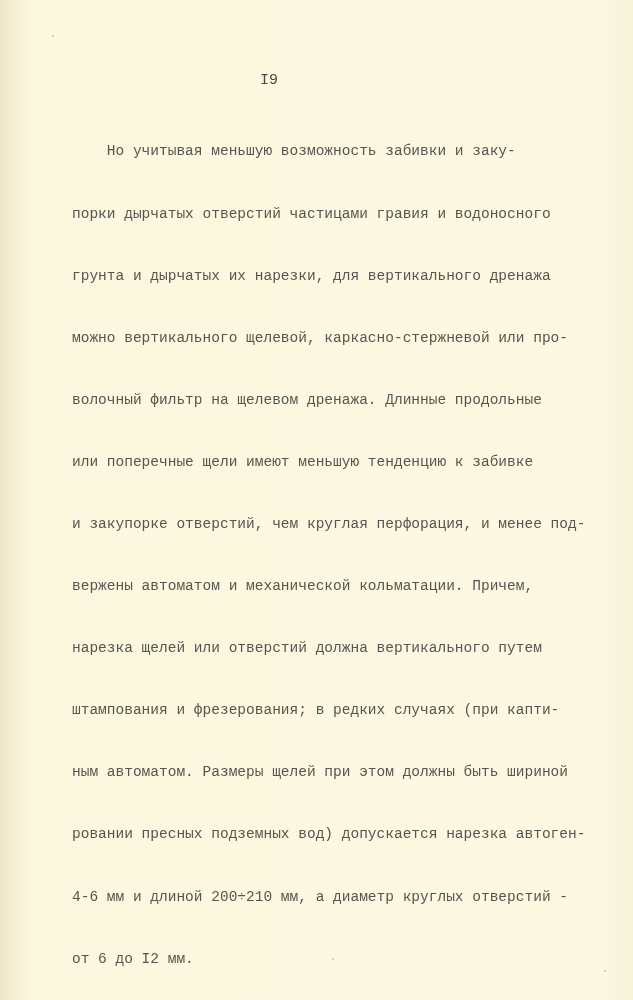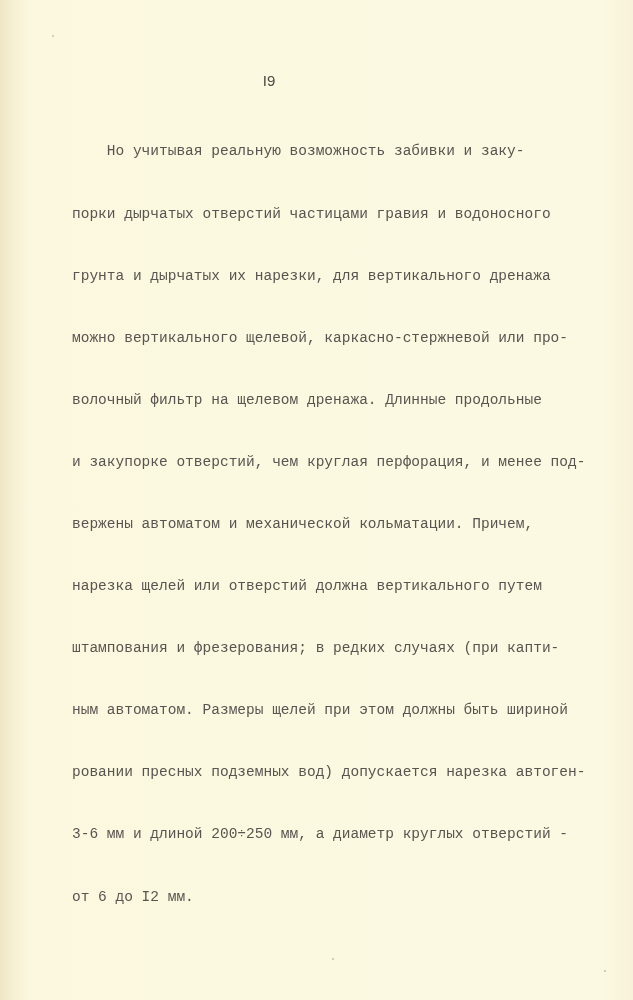--- a/index.html
+++ b/index.html
@@ -8,48 +8,49 @@
     background: #fbf8df;
     background-image:
       linear-gradient(90deg, #efe6c6 0px, #f6f0d4 14px, #fbf8df 30px, #fcf9e3 600px, #f7f2d8 633px);
     position: relative;
     font-family: "Liberation Mono", "DejaVu Sans Mono", monospace;
     color: #5a5450;
   }
   .page-number {
     position: absolute; top: 72px; left: 0; width: 538px;
     text-align: center; font-size: 15px; color: #4e4845;
-    font-family: Liberation Sans, sans-serif;
+    font-family: Liberation Mono, monospace;
   }
   .text-block {
     position: absolute; left: 72px; top: 100px; width: 500px;
     font-size: 14.5px; line-height: 20.7px; white-space: pre;
   }
   .line { display: block; height: 20.7px; }
   .speck { position: absolute; width: 2px; height: 2px; background: #c9c0a6; border-radius: 50%; }
 </style>
 </head>
 <body>
 
 <div>
   <div class="page-number">I9</div>
 
   <div class="text-block">
-    <span class="line">    Но учитывая реальную возможность забивки и заку-</span>
+    <span class="line">    Но учитывая меньшую возможность забивки и заку-</span>
     <span class="line">порки дырчатых отверстий частицами гравия и водоносного</span>
     <span class="line">грунта и дырчатых их нарезки, для вертикального дренажа</span>
     <span class="line">можно вертикального щелевой, каркасно-стержневой или про-</span>
     <span class="line">волочный фильтр на щелевом дренажа. Длинные продольные</span>
+    <span class="line">или поперечные щели имеют меньшую тенденцию к забивке</span>
     <span class="line">и закупорке отверстий, чем круглая перфорация, и менее под-</span>
     <span class="line">вержены автоматом и механической кольматации. Причем,</span>
     <span class="line">нарезка щелей или отверстий должна вертикального путем</span>
     <span class="line">штампования и фрезерования; в редких случаях (при капти-</span>
     <span class="line">ным автоматом. Размеры щелей при этом должны быть шириной</span>
     <span class="line">ровании пресных подземных вод) допускается нарезка автоген-</span>
-    <span class="line">3-6 мм и длиной 200÷250 мм, а диаметр круглых отверстий -</span>
+    <span class="line">4-6 мм и длиной 200÷210 мм, а диаметр круглых отверстий -</span>
     <span class="line">от 6 до I2 мм.</span>
     
     
     
     
     
     
     
     
     

